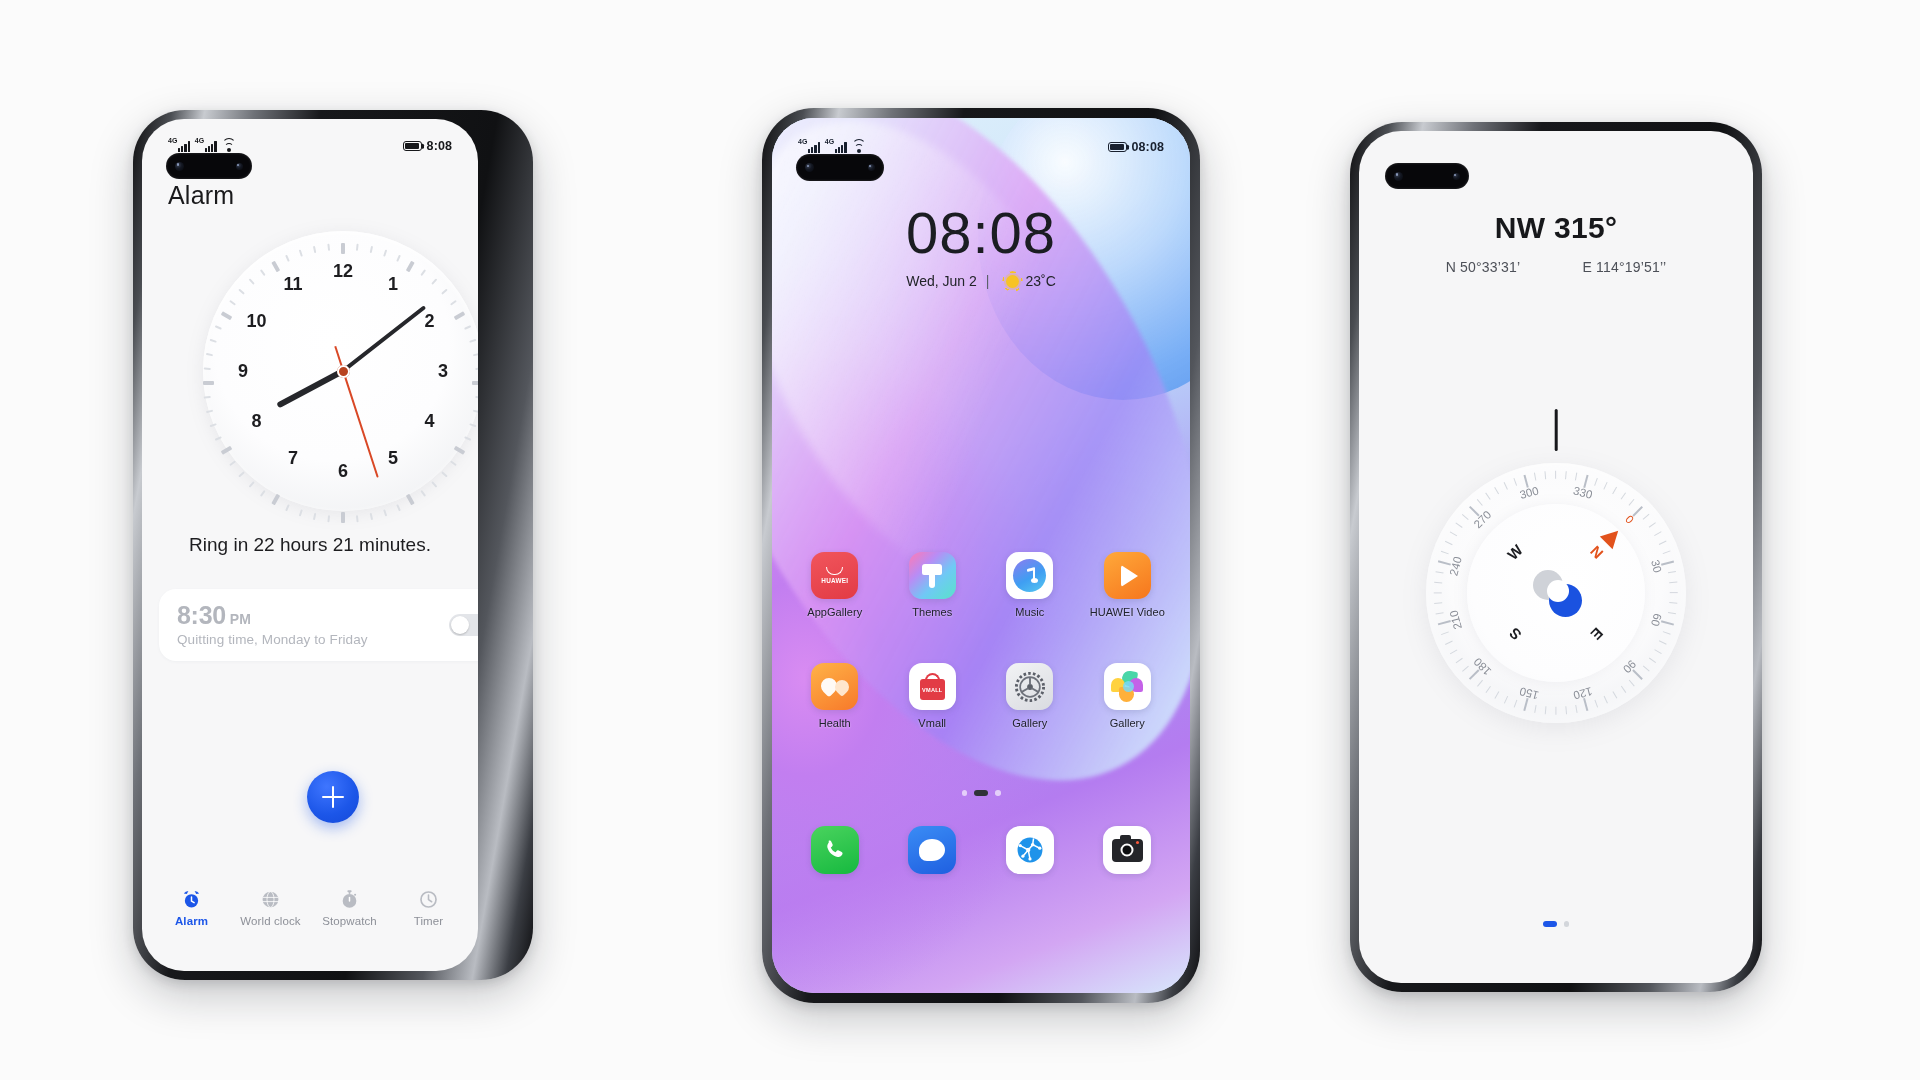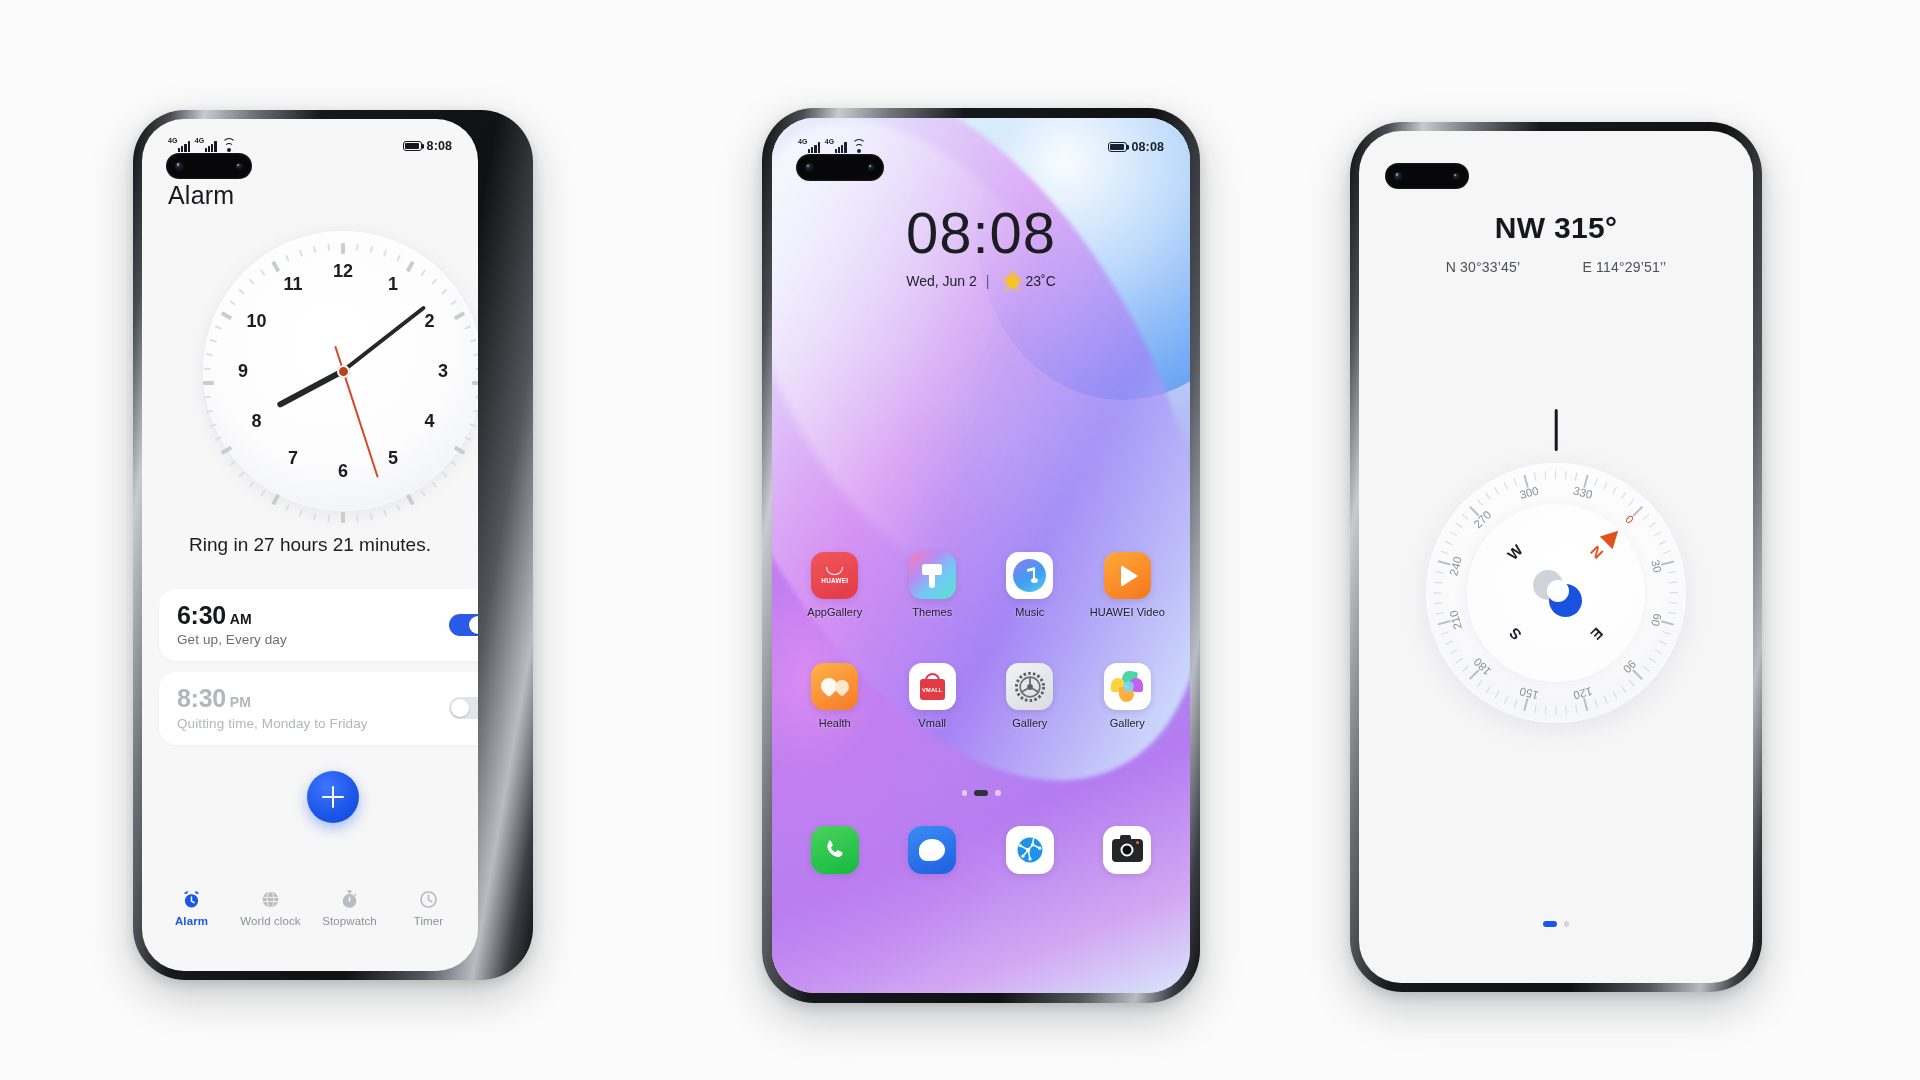--- a/index.html
+++ b/index.html
@@ -328,32 +328,23 @@
             <span style="left: 40px; top: 140px;">9</span>
             <span style="left: 53.3975px; top: 90px;">10</span>
             <span style="left: 90px; top: 53.3975px;">11</span>
           </div>
         <div class="hand hour" id="hand-hour" style="transform: rotate(242deg);"></div>
         <div class="hand min" id="hand-min" style="transform: rotate(52deg);"></div>
         <div class="hand sec" id="hand-sec" style="transform: rotate(162deg);"></div>
         <div class="pivot"></div>
       </div>
 
-      <div class="ring-text" style="top:415px;">Ring in 27 hours 21 minutes.</div>
+      <div class="ring-text" style="top:415px;">Ring in 22 hours 21 minutes.</div>
 
       <div class="alarm-list" id="alarm-list" style="left:17px;top:470px;width:348px;">
-          <div class="alarm-card">
-            <div>
-              <div class="alarm-time">6:30<em>AM</em></div>
-              <div class="alarm-sub">Get up, Every day</div>
-            </div>
-            <div class="switch">
-              <i></i>
-            </div>
-          </div>
           <div class="alarm-card off">
             <div>
               <div class="alarm-time">8:30<em>PM</em></div>
               <div class="alarm-sub">Quitting time, Monday to Friday</div>
             </div>
             <div class="switch off">
               <i></i>
             </div>
           </div>
         </div>
@@ -620,22 +611,22 @@
     <div class="phone-frame"></div>
     <div class="phone-screen" style="left:9px;top:9px;width:394px;height:852px;">
 
       <div class="punch" style="left:26px;top:32px;width:84px;height:26px;padding:0 9px;">
           <i style="width:9px;height:9px;"></i>
           <i style="width:7px;height:7px;"></i>
         </div>
 
       <div class="cmp-head" style="top:80px;">NW 315°</div>
       <div class="cmp-coords" style="top:128px;">
-        <span>N 30°33’45’</span>
-        <span>E 114°29’51’’</span>
+        <span>N 50°33’31’</span>
+        <span>E 114°19’51’’</span>
       </div>
 
       <div class="cmp-needle-top" style="top:278px;height:42px;"></div>
 
       <div class="cmp-wrap" style="left:67px;top:332px;width:260px;height:260px;">
         <div class="cmp-outer"></div>
         <div class="cmp-rot" id="cmp-rot" style="transform: rotate(-315deg);">
           <div class="cmp-ticks" id="cmp-ticks">
               <i style="width: 1.8px; height: 13px; margin-left: -0.9px; background: rgb(185, 190, 199); transform: rotate(0deg); transform-origin: 50% 122px;"></i>
               <i style="width: 1.3px; height: 8px; margin-left: -0.65px; background: rgb(212, 216, 222); transform: rotate(5deg); transform-origin: 50% 122px;"></i>

